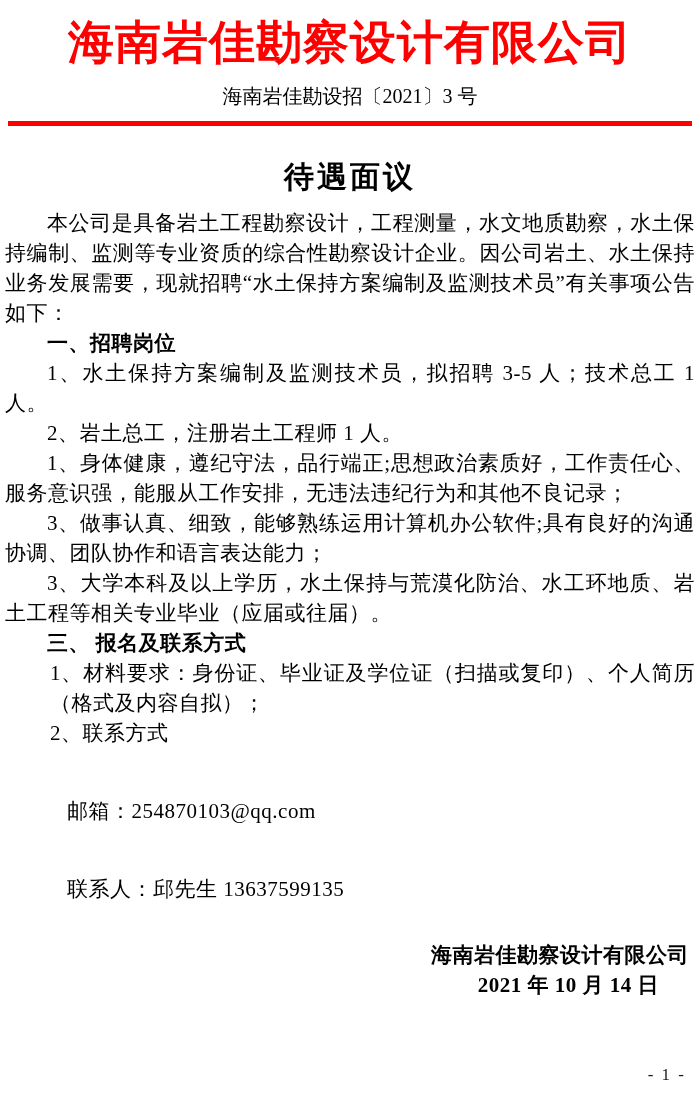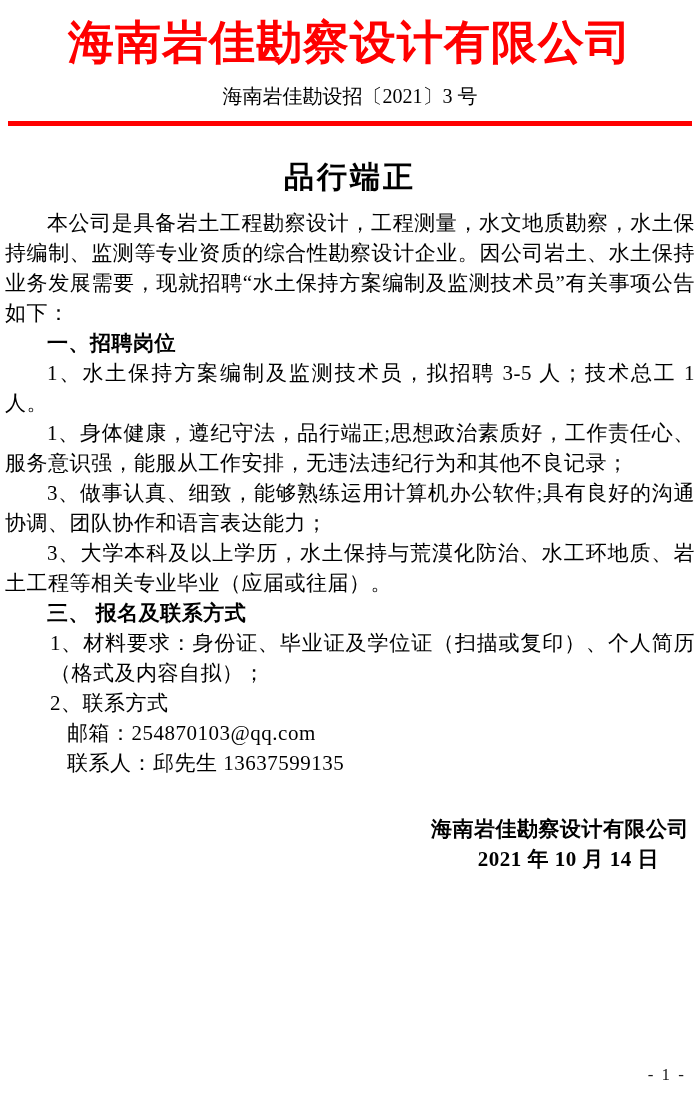--- a/index.html
+++ b/index.html
@@ -54,21 +54,21 @@
   .justify { text-align: justify; }
   .section-heading {
     margin: 0;
     font-size: 21px;
     line-height: 30px;
     font-weight: bold;
     text-indent: 42px;
     letter-spacing: 0.5px;
   }
   .block-28 { margin-left: 45px; }
-  .block-62 { margin-left: 62px; }
+  .block-62 { margin-left: 62px; margin-top: 48px; }
   .signature {
     margin-top: 36px;
     text-align: right;
     font-weight: bold;
   }
   .sig-company { padding-right: 6px; }
   .sig-date { padding-right: 36px; }
   .page-number {
     position: absolute;
     right: 14px;
@@ -84,26 +84,27 @@
 <div class="page">
 
   <header>
     <h1 class="company-title">海南岩佳勘察设计有限公司</h1>
     <div class="doc-number">海南岩佳勘设招〔2021〕3 号</div>
     <div class="red-rule"></div>
   </header>
 
   <main class="body-text">
 
-    <h2 class="notice-title">品行端正</h2>
+    <h2 class="notice-title">待遇面议</h2>
 
     <p class="para indent justify">本公司是具备岩土工程勘察设计，工程测量，水文地质勘察，水土保持编制、监测等专业资质的综合性勘察设计企业。因公司岩土、水土保持业务发展需要，现就招聘“水土保持方案编制及监测技术员”有关事项公告如下：</p>
 
     <h3 class="section-heading">一、招聘岗位</h3>
     <p class="para indent justify">1、水土保持方案编制及监测技术员，拟招聘 3-5 人；技术总工 1 人。</p>
+    <p class="para indent">2、岩土总工，注册岩土工程师 1 人。</p>
 
     <p class="para indent justify">1、身体健康，遵纪守法，品行端正;思想政治素质好，工作责任心、服务意识强，能服从工作安排，无违法违纪行为和其他不良记录；</p>
     <p class="para indent justify">3、做事认真、细致，能够熟练运用计算机办公软件;具有良好的沟通协调、团队协作和语言表达能力；</p>
     <p class="para indent justify">3、大学本科及以上学历，水土保持与荒漠化防治、水工环地质、岩土工程等相关专业毕业（应届或往届）。</p>
 
     <h3 class="section-heading">三、 报名及联系方式</h3>
     <p class="para block-28 justify">1、材料要求：身份证、毕业证及学位证（扫描或复印）、个人简历（格式及内容自拟）；</p>
     <p class="para block-28">2、联系方式</p>
     <p class="para block-62">邮箱：254870103@qq.com</p>
     <p class="para block-62">联系人：邱先生 13637599135</p>

